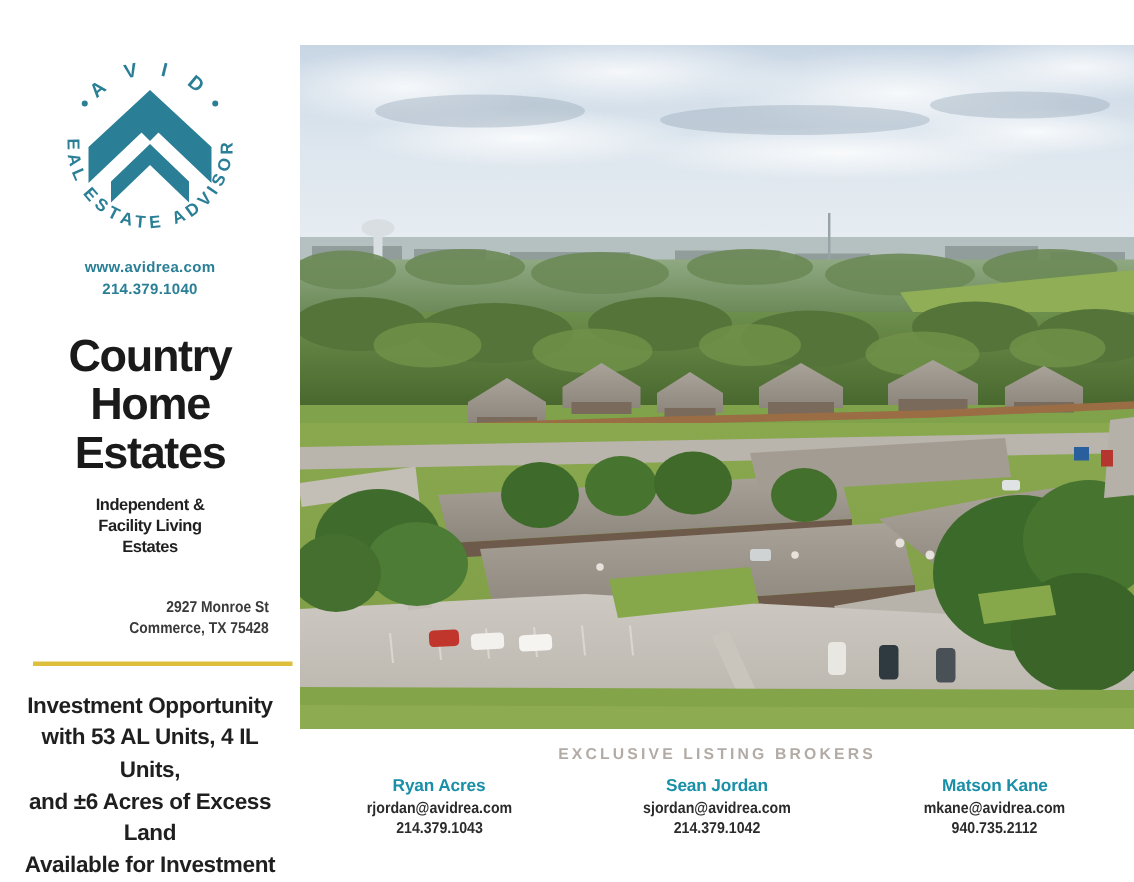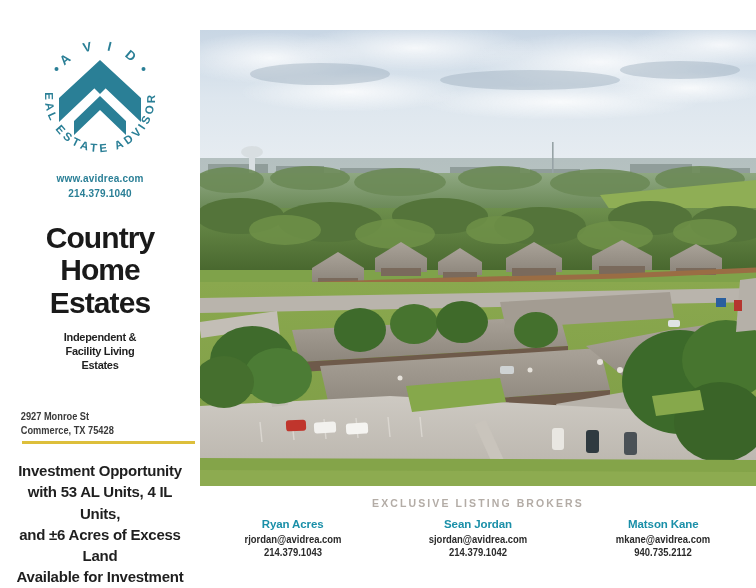--- a/index.html
+++ b/index.html
@@ -38,21 +38,21 @@
 
   .subtitle-block {
     position:absolute; left:10px; top:330px; width:180px; text-align:center;
   }
   .subtitle-line {
     font-size:11px; font-weight:700; color:#1f1f1f;
     line-height:1.28; letter-spacing:-0.3px;
   }
 
   .address-block {
-    position:absolute; left:10px; top:398px; width:180px; text-align:left;margin-top:11px;
+    position:absolute; left:10px; top:398px; width:180px; text-align:right;
   }
   .address-line {
     font-size:10.5px; font-weight:600; color:#3a3a3a;
     line-height:1.35;
     transform:scaleX(0.88); transform-origin:center;
   }
 
   .gold-rule {
     position:absolute; left:22px; top:441px; width:173px; height:3px;
     background:#ddbf3b;

